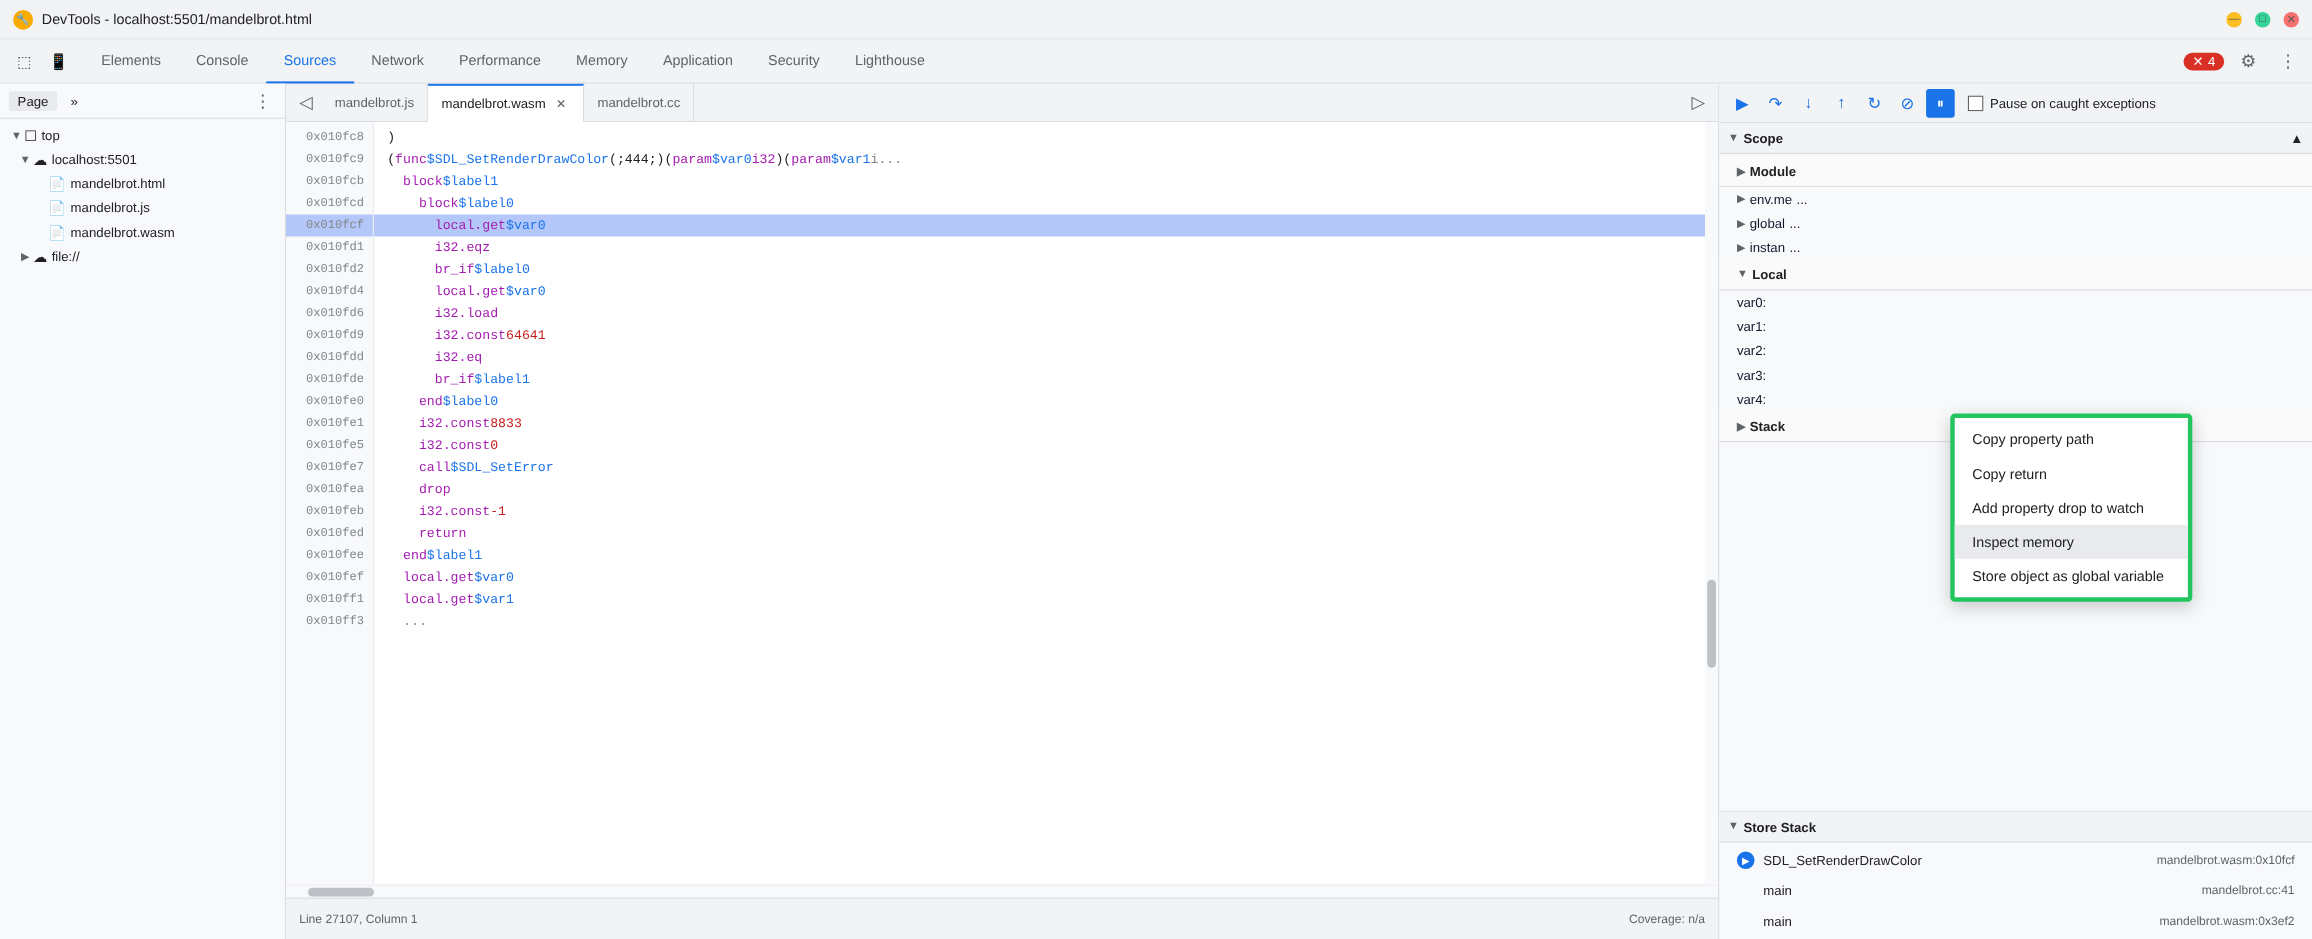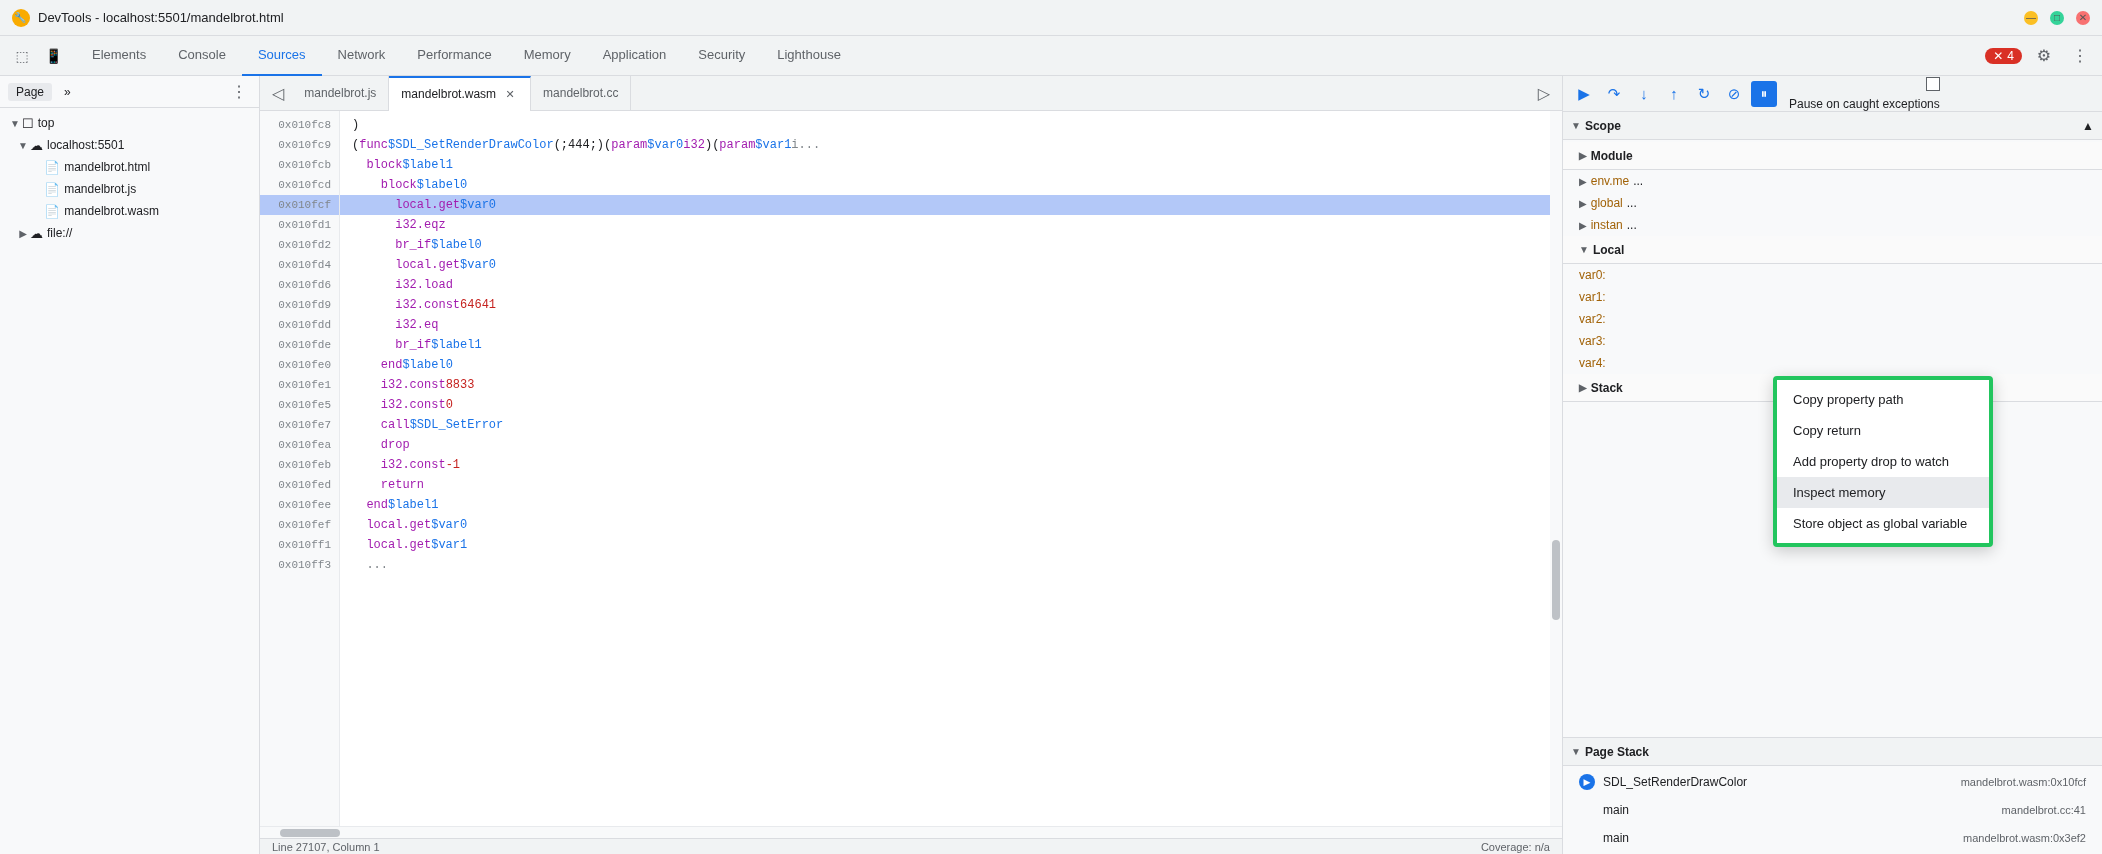--- a/index.html
+++ b/index.html
@@ -98,52 +98,52 @@
     
     .kw { color: #a21caf; }
     .fn-name { color: #1a73e8; }
     .var-name { color: #1a73e8; }
     .number { color: #c5221f; }
     .op { color: #202124; }
     .dim { color: #80868b; }
 
     
     .status-bar {
-      height: 16px; background: #f1f3f4; border-top: 1px solid #dadce0;
+      height: 38px; background: #f1f3f4; border-top: 1px solid #dadce0;
       display: flex; align-items: center; padding: 0 12px;
       font-size: 11px; color: #5f6368;
     }
     .status-left { flex: 1; }
     .status-right { }
 
     
     .right-panel {
       width: 540px; min-width: 540px; border-left: 1px solid #dadce0;
       display: flex; flex-direction: column; overflow: hidden; background: #f8f9fa;
     }
     .right-panel-toolbar {
       display: flex; align-items: center; height: 36px; padding: 0 8px; gap: 4px;
       border-bottom: 1px solid #dadce0; background: #f1f3f4;
     }
     .debug-btn { width: 26px; height: 26px; display: flex; align-items: center; justify-content: center; border: none; background: transparent; cursor: pointer; color: #1a73e8; font-size: 15px; border-radius: 3px; }
     .pause-btn { width: 26px; height: 26px; display: flex; align-items: center; justify-content: center; border: none; background: #1a73e8; cursor: pointer; color: white; font-size: 13px; border-radius: 3px; }
-    .pause-exception { display: flex; align-items: flex-end; gap: 6px; margin-left: 8px; font-size: 12px; color: #202124; flex-direction: column; }
+    .pause-exception { display: flex; align-items: center; gap: 6px; margin-left: 8px; font-size: 12px; color: #202124; }
     .checkbox { width: 14px; height: 14px; border: 1px solid #5f6368; background: white; cursor: pointer; }
 
     
     .scope-section { padding: 0; overflow-y: auto; flex: 1; }
     .section-header {
       display: flex; align-items: center; padding: 4px 8px; height: 28px;
       background: #f1f3f4; border-bottom: 1px solid #dadce0; cursor: pointer;
       font-size: 12px; font-weight: 600; color: #202124;
     }
     .section-arrow { margin-right: 4px; font-size: 10px; color: #5f6368; }
     .section-content { padding: 2px 0; }
     .scope-item { display: flex; align-items: center; padding: 2px 16px; height: 22px; font-size: 12px; cursor: pointer; }
-    .scope-key { color: #a16207; margin-right: 4px; }
+    .scope-key { color: #0f172a; margin-right: 4px; }
     .scope-val { color: #202124; }
     .scope-arrow { margin-right: 4px; font-size: 10px; color: #5f6368; }
 
     
     .context-menu {
       position: absolute;
       background: white;
       border: 4px solid #22c55e;
       box-shadow: 0 4px 16px rgba(0,0,0,0.2);
       border-radius: 4px;
@@ -523,21 +523,21 @@
         <div class="section-header" style="background:#fafafa; font-weight:600; padding-left:16px;">
           <span class="section-arrow">▶</span>
           <span>Stack</span>
         </div>
       </div>
     </div>
 
     <div class="call-stack-section">
       <div class="section-header">
         <span class="section-arrow">▼</span>
-        <span>Page Stack</span>
+        <span>Store Stack</span>
       </div>
       <div class="section-content">
         <div class="call-stack-item">
           <div class="call-stack-icon">▶</div>
           <span class="call-stack-name">SDL_SetRenderDrawColor</span>
           <span class="call-stack-location">mandelbrot.wasm:0x10fcf</span>
         </div>
         <div class="call-stack-item">
           <span class="call-stack-name" style="padding-left:24px;">main</span>
           <span class="call-stack-location">mandelbrot.cc:41</span>

